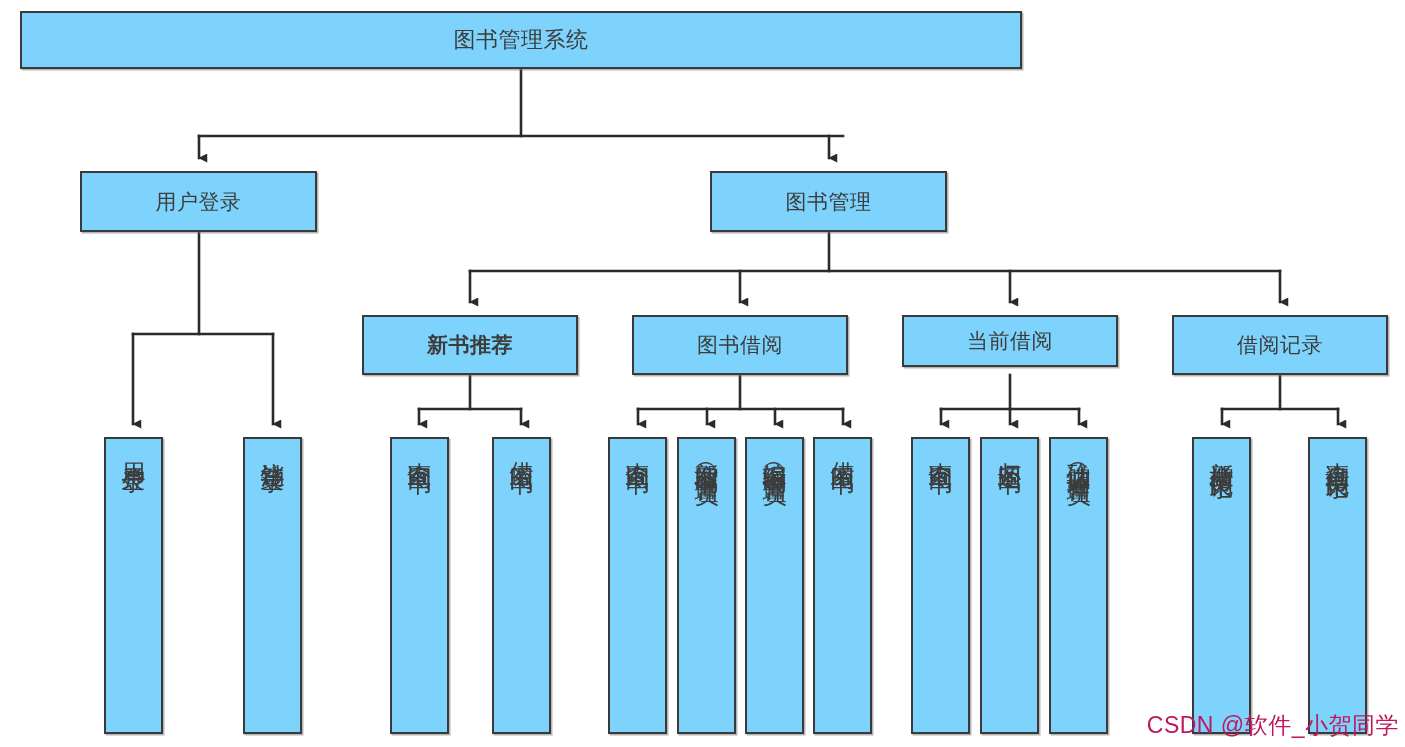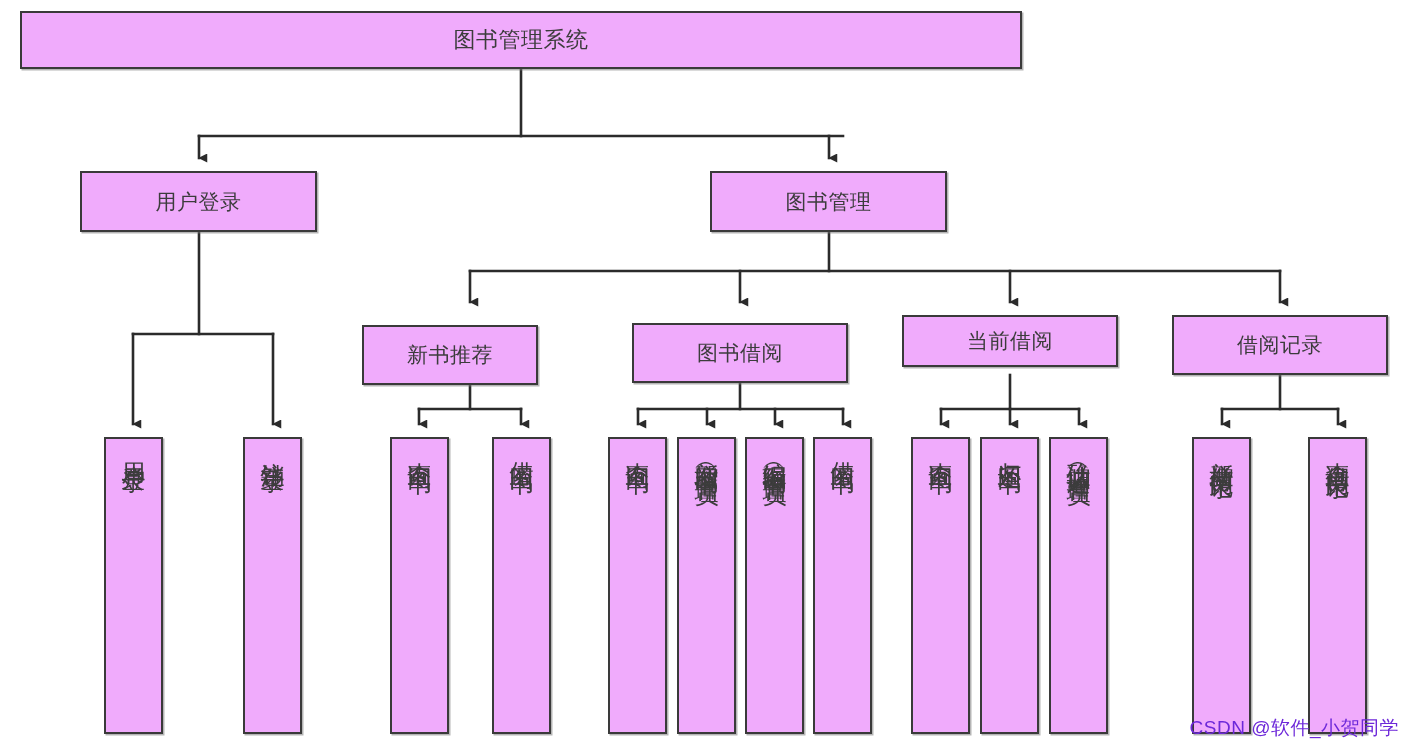--- a/index.html
+++ b/index.html
@@ -21,21 +21,21 @@
     position: absolute;
     left: 0;
     top: 0;
     width: 1405px;
     height: 747px;
     pointer-events: none;
   }
   .node {
     position: absolute;
     box-sizing: border-box;
-    background: #f0abfc;
+    background: #7dd3fc;
     border: 2px solid #3a3a3a;
     box-shadow: 1.5px 1.5px 0 rgba(120,120,120,0.55);
     display: flex;
     align-items: center;
     justify-content: center;
     color: #3c3c3c;
   }
   .node .lbl {
     display: block;
     text-align: center;
@@ -61,22 +61,22 @@
     text-orientation: upright;
     font-size: 24px;
     line-height: 1.0;
     letter-spacing: 3px;
     margin: 0 auto;
   }
   .watermark {
     position: absolute;
     right: 6px;
     bottom: 6px;
-    font-size: 19px;
-    color: #6d28d9;
+    font-size: 23px;
+    color: #be185d;
     letter-spacing: 0.5px;
     white-space: nowrap;
     user-select: none;
   }
 </style>
 </head>
 <body>
 
 <div id="canvas">
 
@@ -136,24 +136,24 @@
     <span class="lbl">图书管理系统</span>
   </div>
 
   <div class="node h" style="left:80px; top:171px; width:237px; height:61px;">
     <span class="lbl">用户登录</span>
   </div>
   <div class="node h" style="left:710px; top:171px; width:237px; height:61px;justify-content:center;">
     <span class="lbl">图书管理</span>
   </div>
 
-  <div class="node h" style="left:362px; top:325px; width:176px; height:60px;">
+  <div class="node h" style="left:362px; top:315px; width:216px; height:60px;font-weight:bold;">
     <span class="lbl">新书推荐</span>
   </div>
-  <div class="node h" style="left:632px; top:323px; width:216px; height:60px;">
+  <div class="node h" style="left:632px; top:315px; width:216px; height:60px;">
     <span class="lbl">图书借阅</span>
   </div>
   <div class="node h" style="left:902px; top:315px; width:216px; height:52px;">
     <span class="lbl">当前借阅</span>
   </div>
   <div class="node h" style="left:1172px; top:315px; width:216px; height:60px;">
     <span class="lbl">借阅记录</span>
   </div>
 
   <div class="node v" style="left:104px; top:437px; width:59px; height:297px;">

